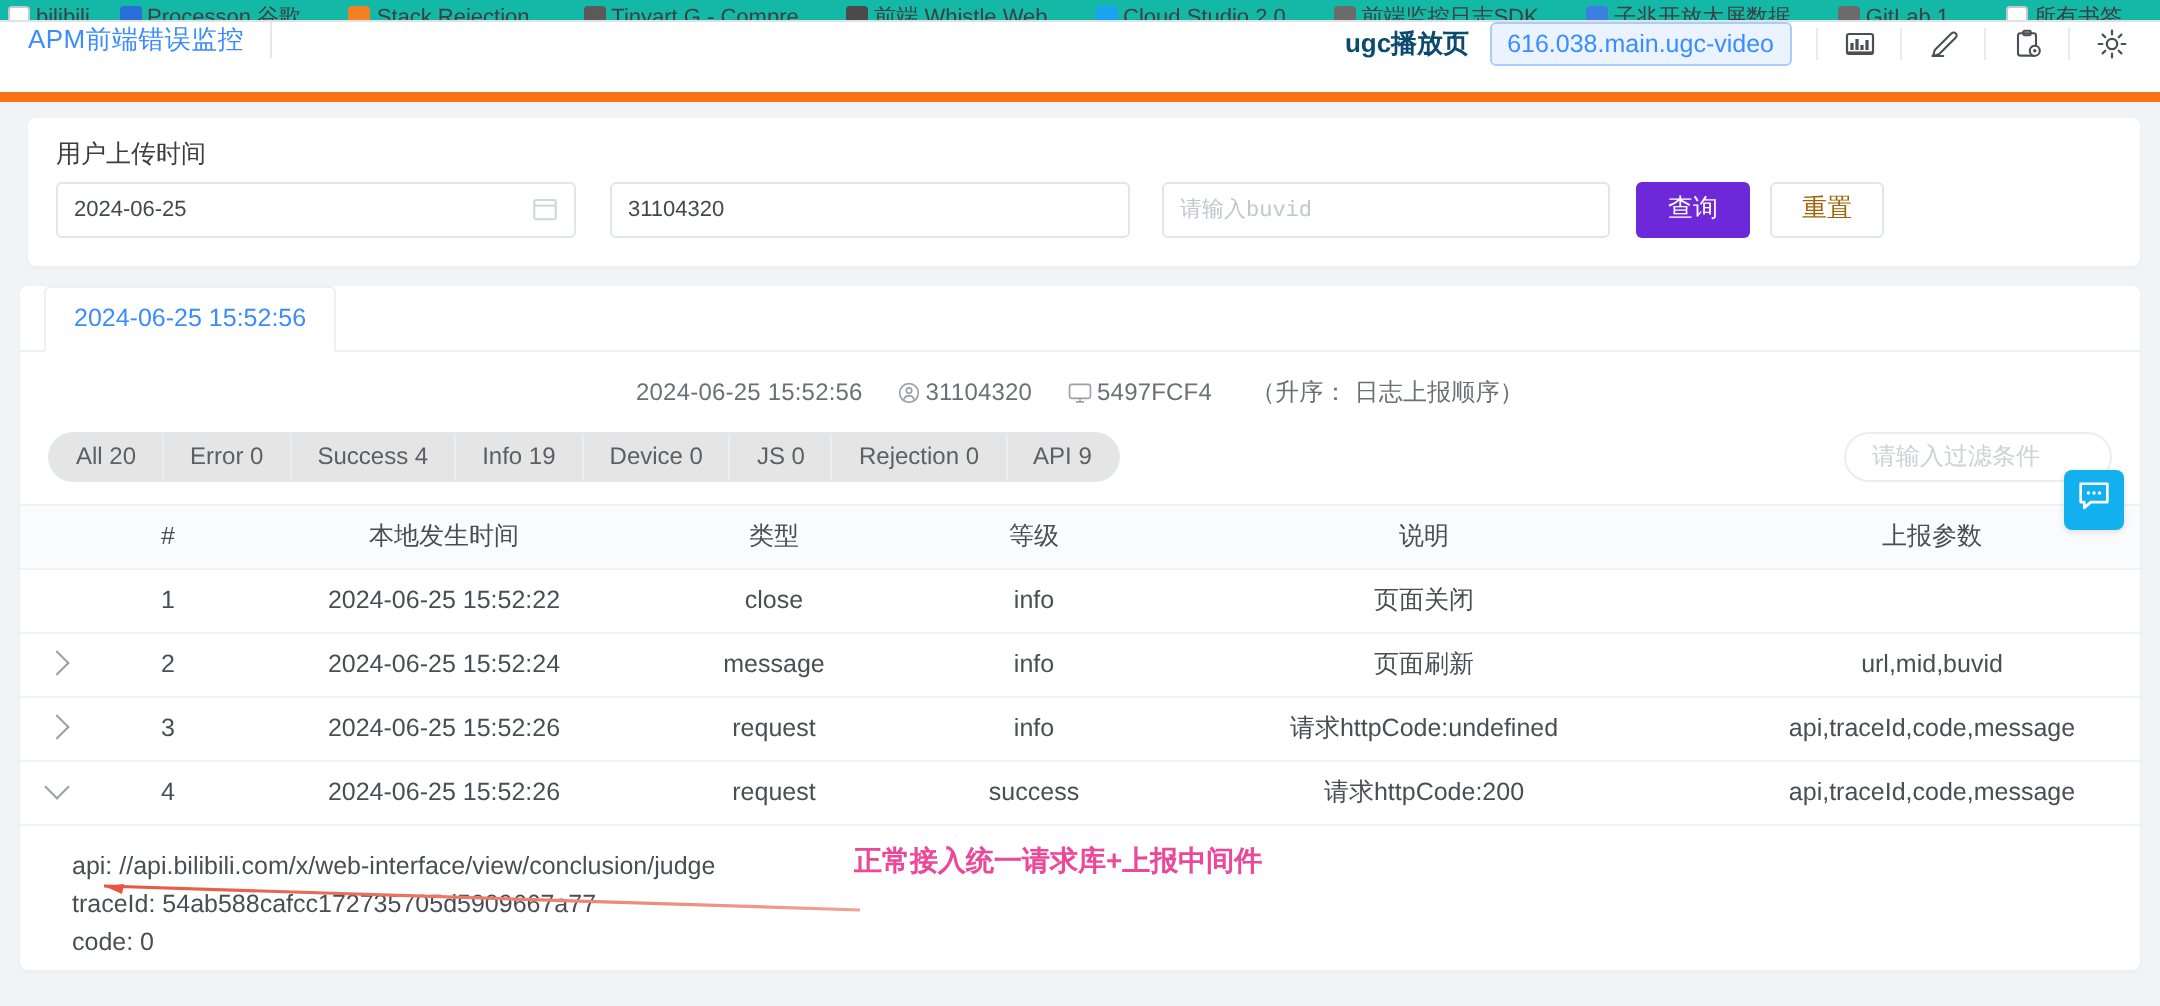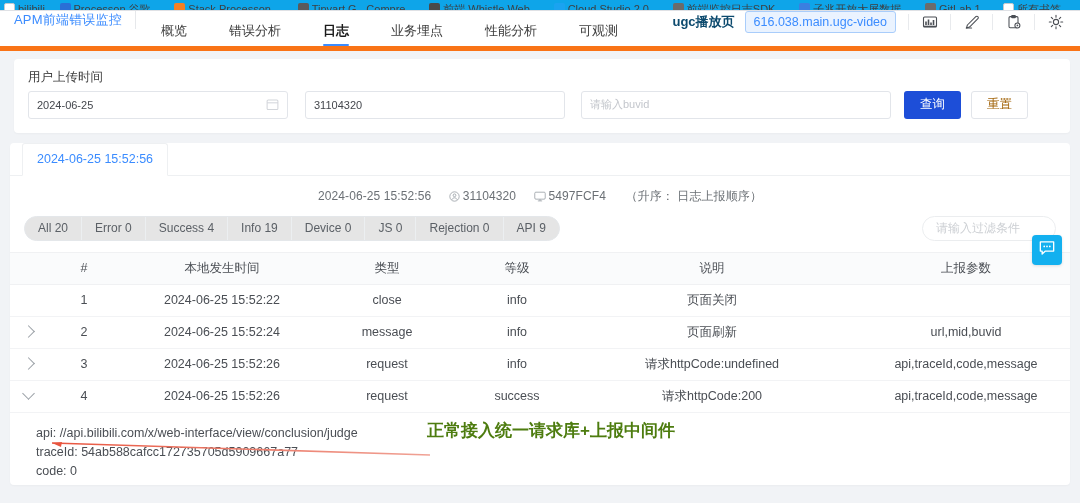--- a/index.html
+++ b/index.html
@@ -12,21 +12,21 @@
     font-family: "Liberation Sans", "DejaVu Sans", sans-serif;
     font-size: 13px;
     color: #303133;
     -webkit-font-smoothing: antialiased;
   }
 
   
   .bookmark-strip {
     position: relative;
     height: 11px;
-    background: #0ea5e9;
+    background: #14b8a6;
     border-bottom: 1px solid #dfe1e5;
     overflow: hidden;
     white-space: nowrap;
     padding-left: 4px;
   }
   .bm-item {
     display: inline-flex;
     align-items: flex-end;
     height: 11px;
     vertical-align: top;
@@ -172,21 +172,21 @@
     align-items: center;
     padding: 0 8px;
     font-size: 11px;
     color: #44474d;
     position: relative;
     cursor: text;
   }
   .input .ph { color: #c3c6cc; }
   .input-date { width: 260px; }
   .input-mid  { width: 260px; }
-  .input-buvid{ width: 310px; }
+  .input-buvid{ width: 224px; font-family: Liberation Mono, monospace; }
   .cal-icon {
     position: absolute;
     right: 8px;
     color: #d2d5da;
     display: flex;
   }
   .gap-1 { width: 17px; }
   .gap-2 { width: 16px; }
   .btns { display: flex; gap: 10px; margin-left: 13px; }
   .btn {
@@ -194,21 +194,21 @@
     padding: 0 15px;
     border-radius: 3px;
     font-size: 12.5px;
     display: inline-flex;
     align-items: center;
     justify-content: center;
     cursor: pointer;
     border: 1px solid transparent;
     white-space: nowrap;
   }
-  .btn-primary { background: #1d4ed8; color: #ffffff; }
+  .btn-primary { background: #6d28d9; color: #ffffff; }
   .btn-default { background: #ffffff; color: #a16207; border-color: #e2e5ea; }
 
   
   .result-card {
     margin-top: 10px;
     padding: 0;
     position: relative;
     height: 342px;
     overflow: hidden;
   }
@@ -332,22 +332,22 @@
     border-bottom: 1px solid #f2f3f5;
     position: relative;
   }
   .detail div { white-space: nowrap; }
 
   
   .annot-text {
     position: absolute;
     left: 417px;
     top: 8px;
-    color: #4d7c0f;
-    font-size: 17px;
+    color: #ec4899;
+    font-size: 14px;
     font-weight: 600;
     white-space: nowrap;
   }
   .annot-arrow {
     position: absolute;
     left: 40px;
     top: 26px;
     width: 382px;
     height: 18px;
     pointer-events: none;
@@ -376,21 +376,21 @@
   <span class="bm-item">
     <span class="bm-fav" style="background:#ffffff;border:1px solid #c6c9ce"></span>
     <span class="bm-label">bilibili</span>
   </span>
   <span class="bm-item">
     <span class="bm-fav" style="background:#2a6fd6"></span>
     <span class="bm-label">Processon  谷歌...</span>
   </span>
   <span class="bm-item">
     <span class="bm-fav" style="background:#f48024"></span>
-    <span class="bm-label">Stack Processon ...</span>
+    <span class="bm-label">Stack Rejection ...</span>
   </span>
   <span class="bm-item">
     <span class="bm-fav" style="background:#5a5a5a"></span>
     <span class="bm-label">Tinyart G - Compre...</span>
   </span>
   <span class="bm-item">
     <span class="bm-fav" style="background:#4a4a4a"></span>
     <span class="bm-label">前端 Whistle Web...</span>
   </span>
   <span class="bm-item">
@@ -413,40 +413,20 @@
     <span class="bm-fav" style="background:#ffffff;border:1px solid #c6c9ce"></span>
     <span class="bm-label">所有书签</span>
   </span>
 </div>
 
 <div class="page">
 
   <div class="app-header">
     <span class="brand">APM前端错误监控</span>
 
-    <div class="nav">
-      <div class="nav-item">
-        <span>概览</span>
-      </div>
-      <div class="nav-item">
-        <span>错误分析</span>
-      </div>
-      <div class="nav-item active">
-        <span>日志</span>
-      </div>
-      <div class="nav-item">
-        <span>业务埋点</span>
-      </div>
-      <div class="nav-item">
-        <span>性能分析</span>
-      </div>
-      <div class="nav-item">
-        <span>可观测</span>
-      </div>
-    </div>
 
     <div class="header-right">
       <span class="hr-link">ugc播放页</span>
       <span class="tag-pill">616.038.main.ugc-video</span>
 
       <span class="hdr-sep"></span>
       <span class="hdr-icon">
         <svg width="16" height="16" viewBox="0 0 16 16" fill="none">
           <rect x="1.5" y="3" width="13" height="10" stroke="#4b4f55" stroke-width="1.1" rx="1"></rect>
           <path d="M4 11V7.5M6.5 11V5.5M9 11V8.5M11.5 11V6" stroke="#4b4f55" stroke-width="1.6"></path>

